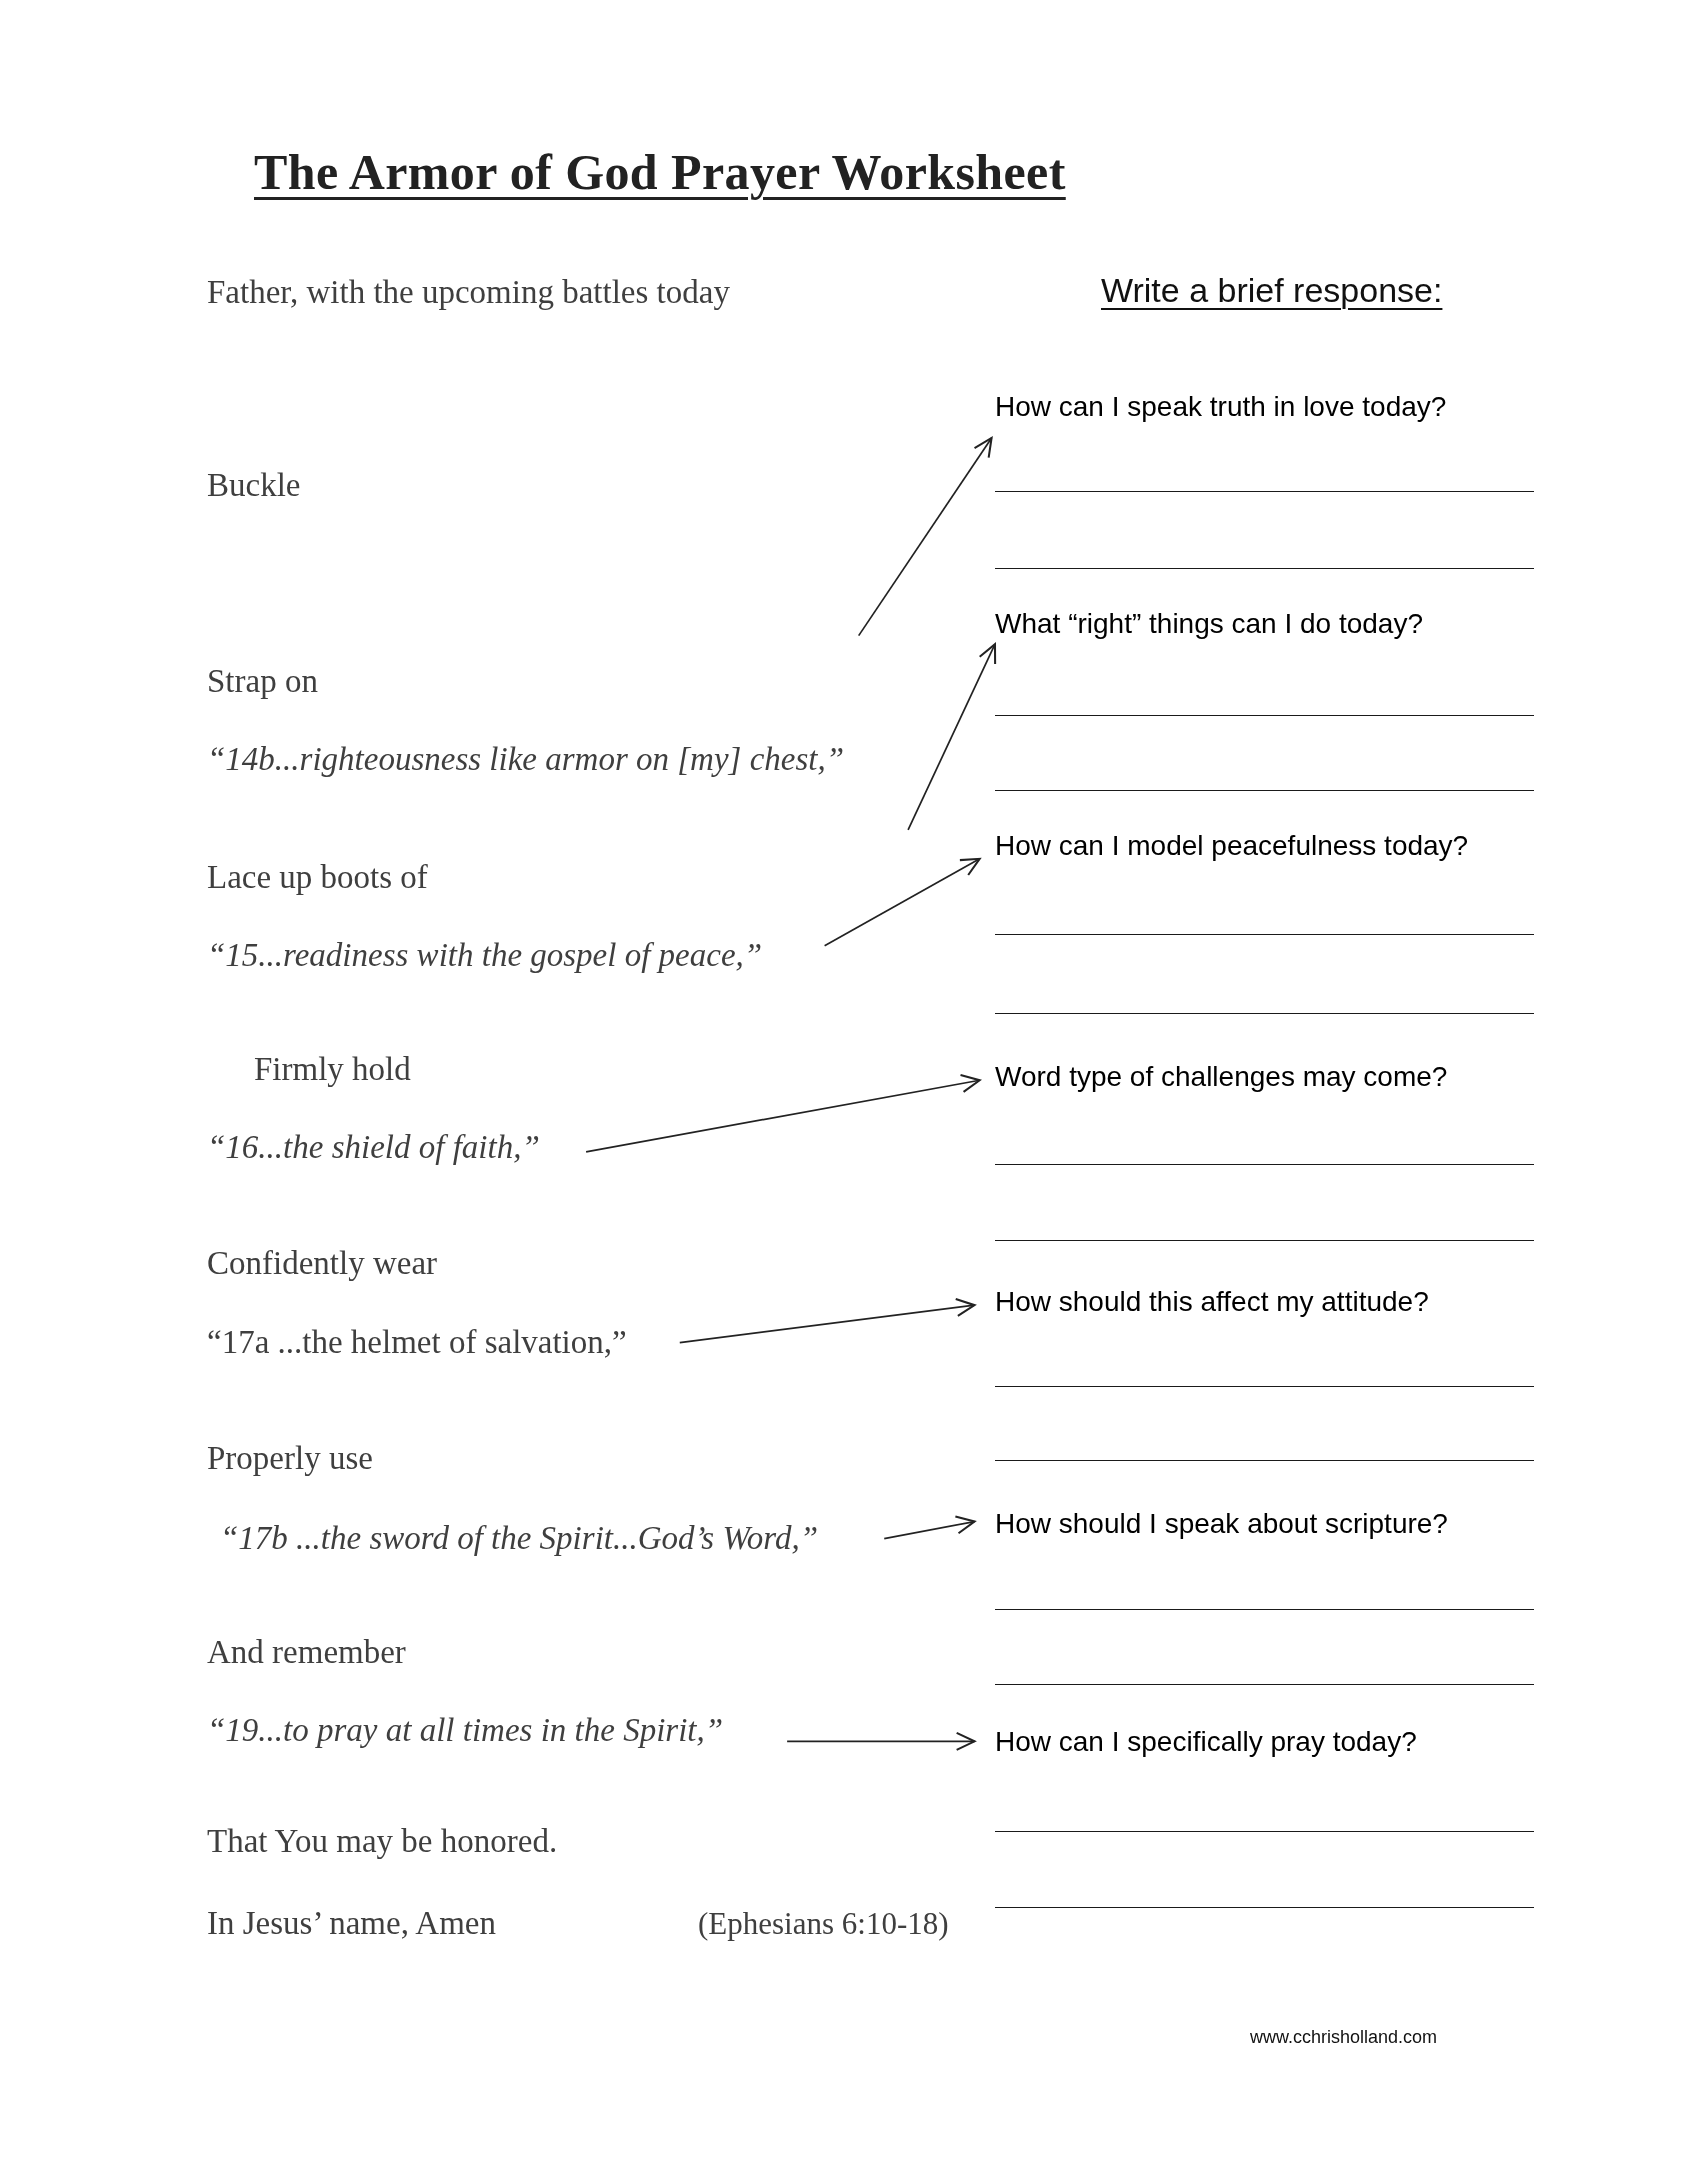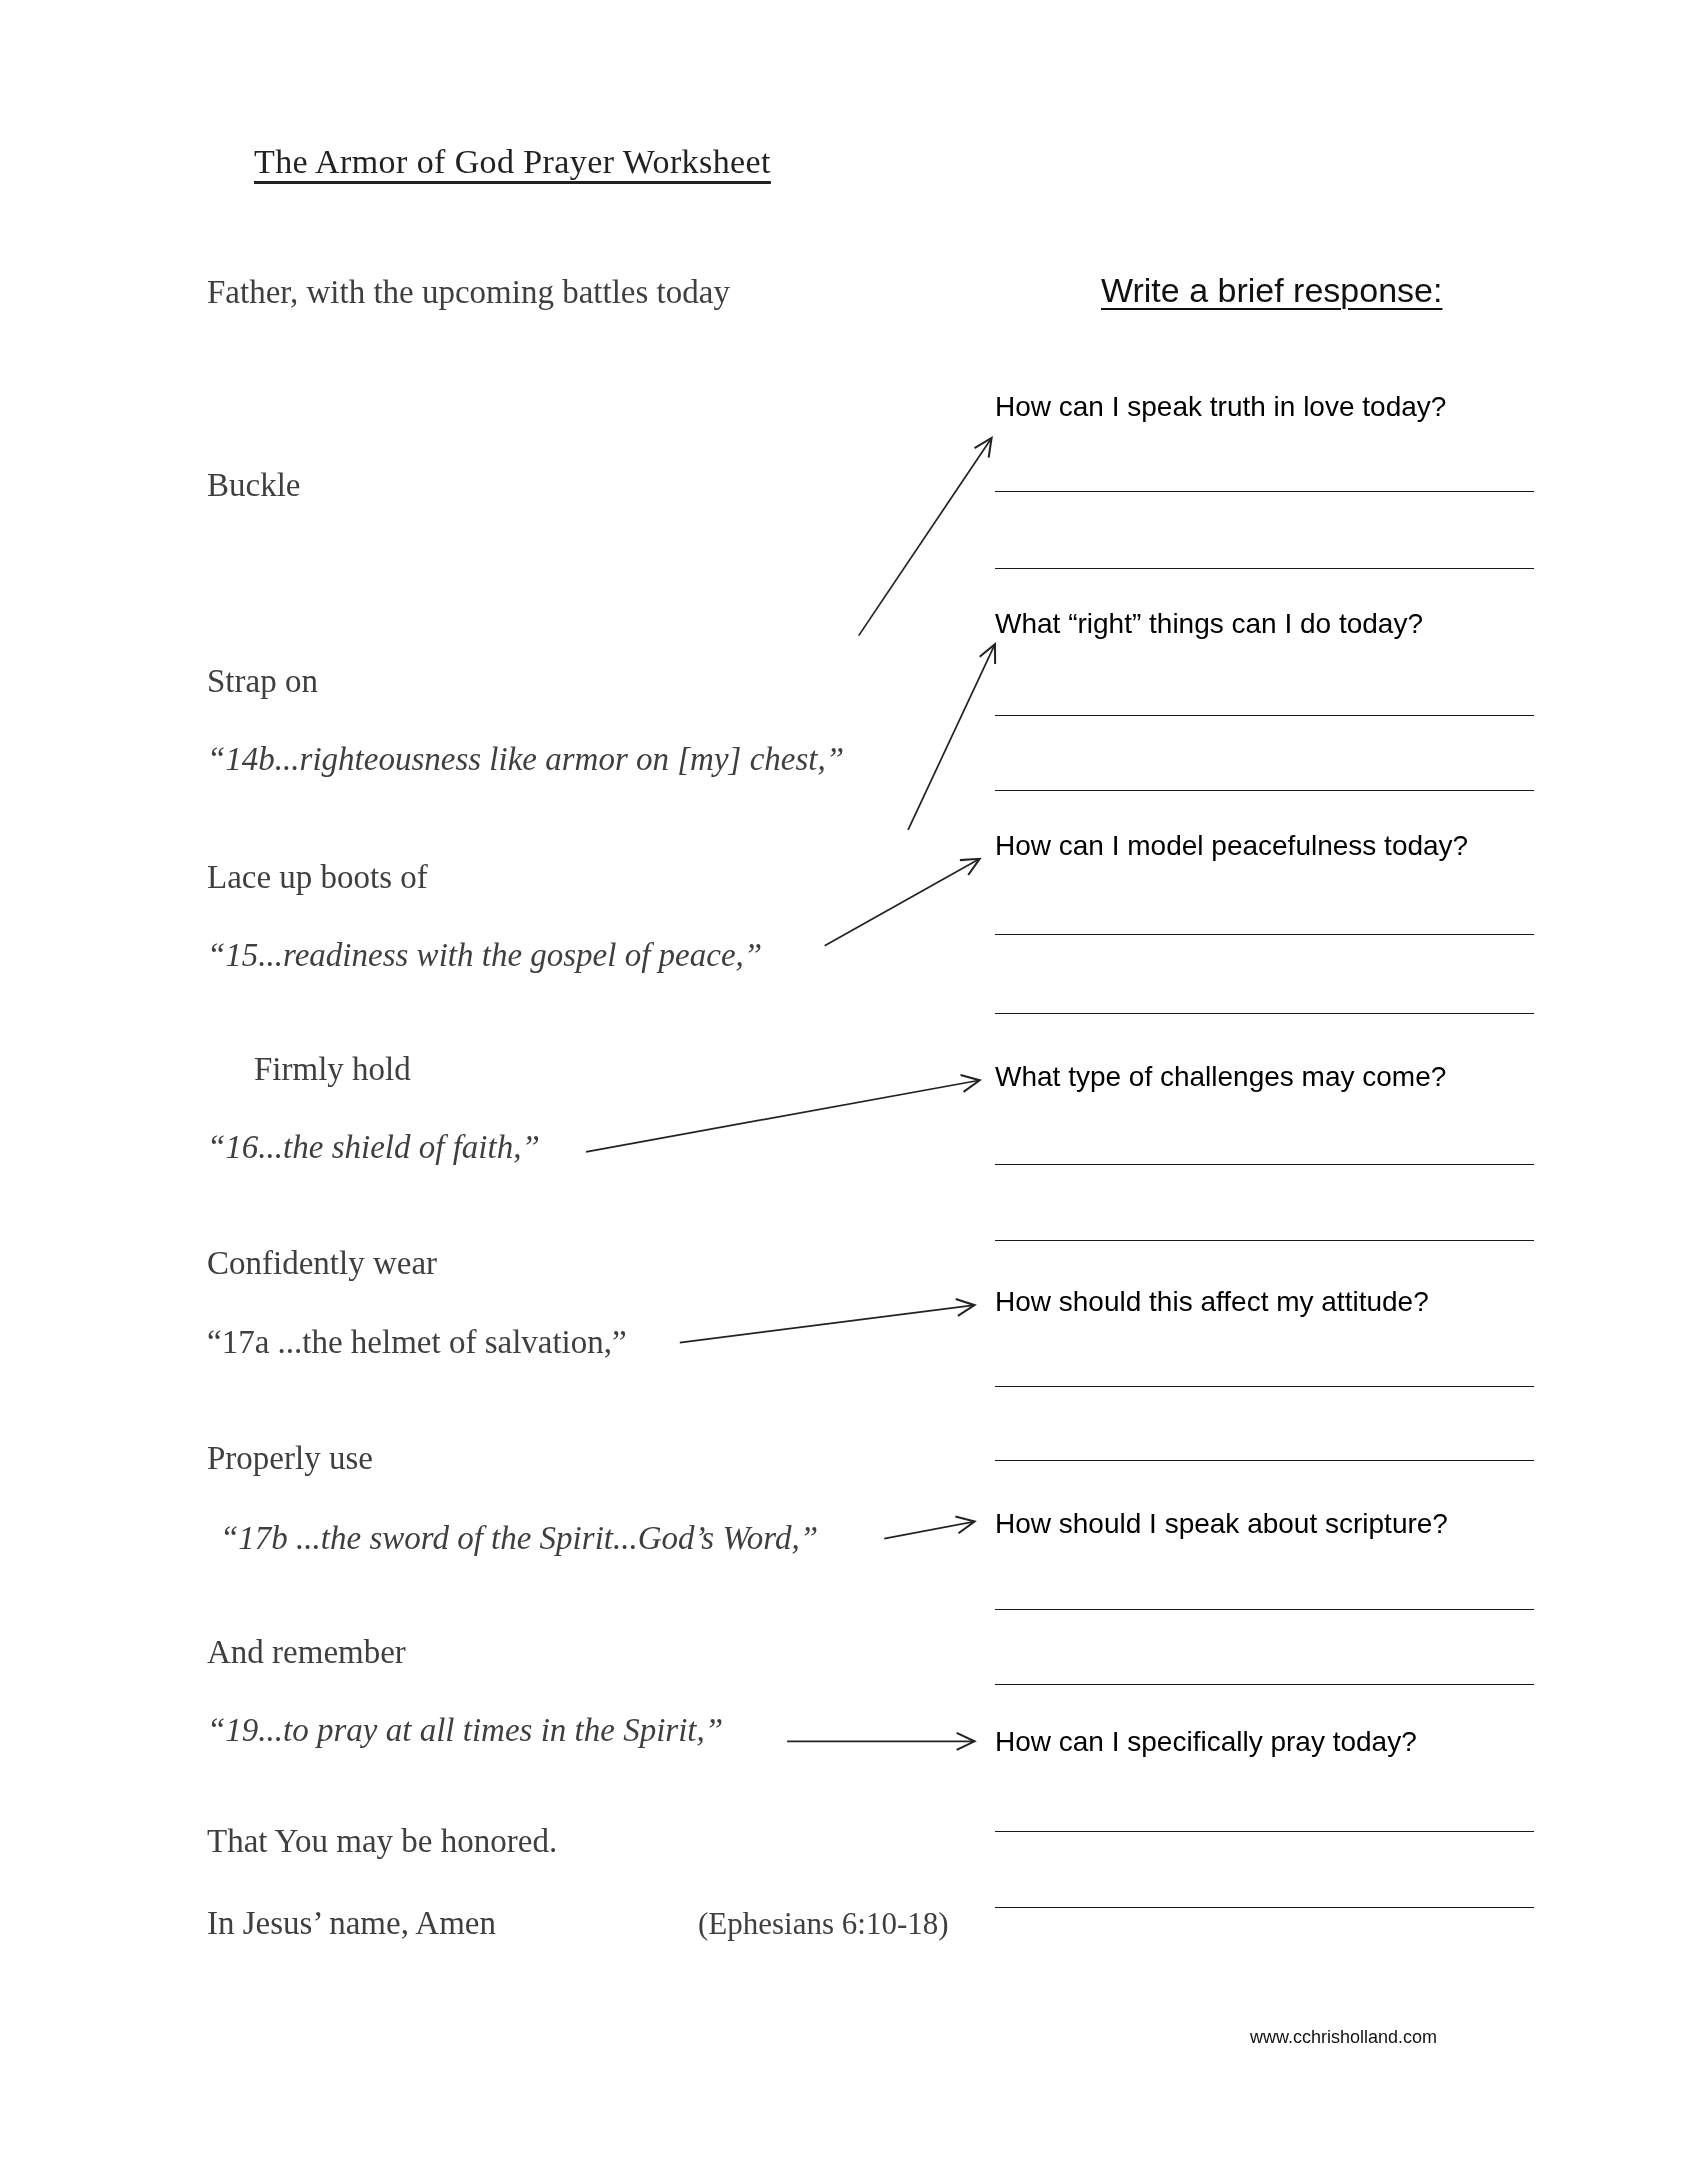--- a/index.html
+++ b/index.html
@@ -2,21 +2,21 @@
 <html style="font-size:13.6px"><head>
 <meta charset="utf-8">
 <style>
   html,body { margin:0; padding:0; background:#ffffff; }
   .page {
     position:relative; width:1685px; height:2181px; background:#ffffff;
     font-family:"Liberation Serif","DejaVu Serif",serif; overflow:hidden;
   }
   .abs { position:absolute; white-space:nowrap; }
   .title {
-    font-size:34px; font-weight:normal; color:#222;
+    font-size:50px; font-weight:bold; color:#222;
     text-decoration:underline; text-decoration-thickness:2.6px; text-underline-offset:7.7px;
     letter-spacing:0.4px;
   }
   .ltext  { font-size:33px; color:#3f3f3f; }
   .lquote { font-size:33px; color:#3f3f3f; font-style:italic; }
   .lquote.roman { font-style:normal; }
   .rheader {
     font-family:"Liberation Sans",sans-serif; font-size:34px; color:#111;
     text-decoration:underline; text-decoration-thickness:1.7px; text-underline-offset:6px;
   }
@@ -57,21 +57,21 @@
 
   <div class="abs ltext" style="left:207px; top:1823px;">That You may be honored.</div>
   <div class="abs ltext" style="left:207px; top:1905px;">In Jesus’ name, Amen</div>
   <div class="abs ref" style="left:698px; top:1906px;">(Ephesians 6:10-18)</div>
 
   <div class="abs rheader" style="left:1101px; top:271px;">Write a brief response:</div>
 
   <div class="abs question" style="left:995px; top:391px;">How can I speak truth in love today?</div>
   <div class="abs question" style="left:995px; top:608px;">What “right” things can I do today?</div>
   <div class="abs question" style="left:995px; top:830px;">How can I model peacefulness today?</div>
-  <div class="abs question" style="left:995px; top:1061px;">What type of challenges may come?</div>
+  <div class="abs question" style="left:995px; top:1061px;">Word type of challenges may come?</div>
   <div class="abs question" style="left:995px; top:1286px;text-align:center;">How should this affect my attitude?</div>
   <div class="abs question" style="left:995px; top:1508px;">How should I speak about scripture?</div>
   <div class="abs question" style="left:995px; top:1726px;">How can I specifically pray today?</div>
 
   <div class="wline" style="left:995px; top:491px;"></div>
   <div class="wline" style="left:995px; top:568px;"></div>
   <div class="wline" style="left:995px; top:715px;"></div>
   <div class="wline" style="left:995px; top:790px;"></div>
   <div class="wline" style="left:995px; top:934px;"></div>
   <div class="wline" style="left:995px; top:1013px;"></div>

